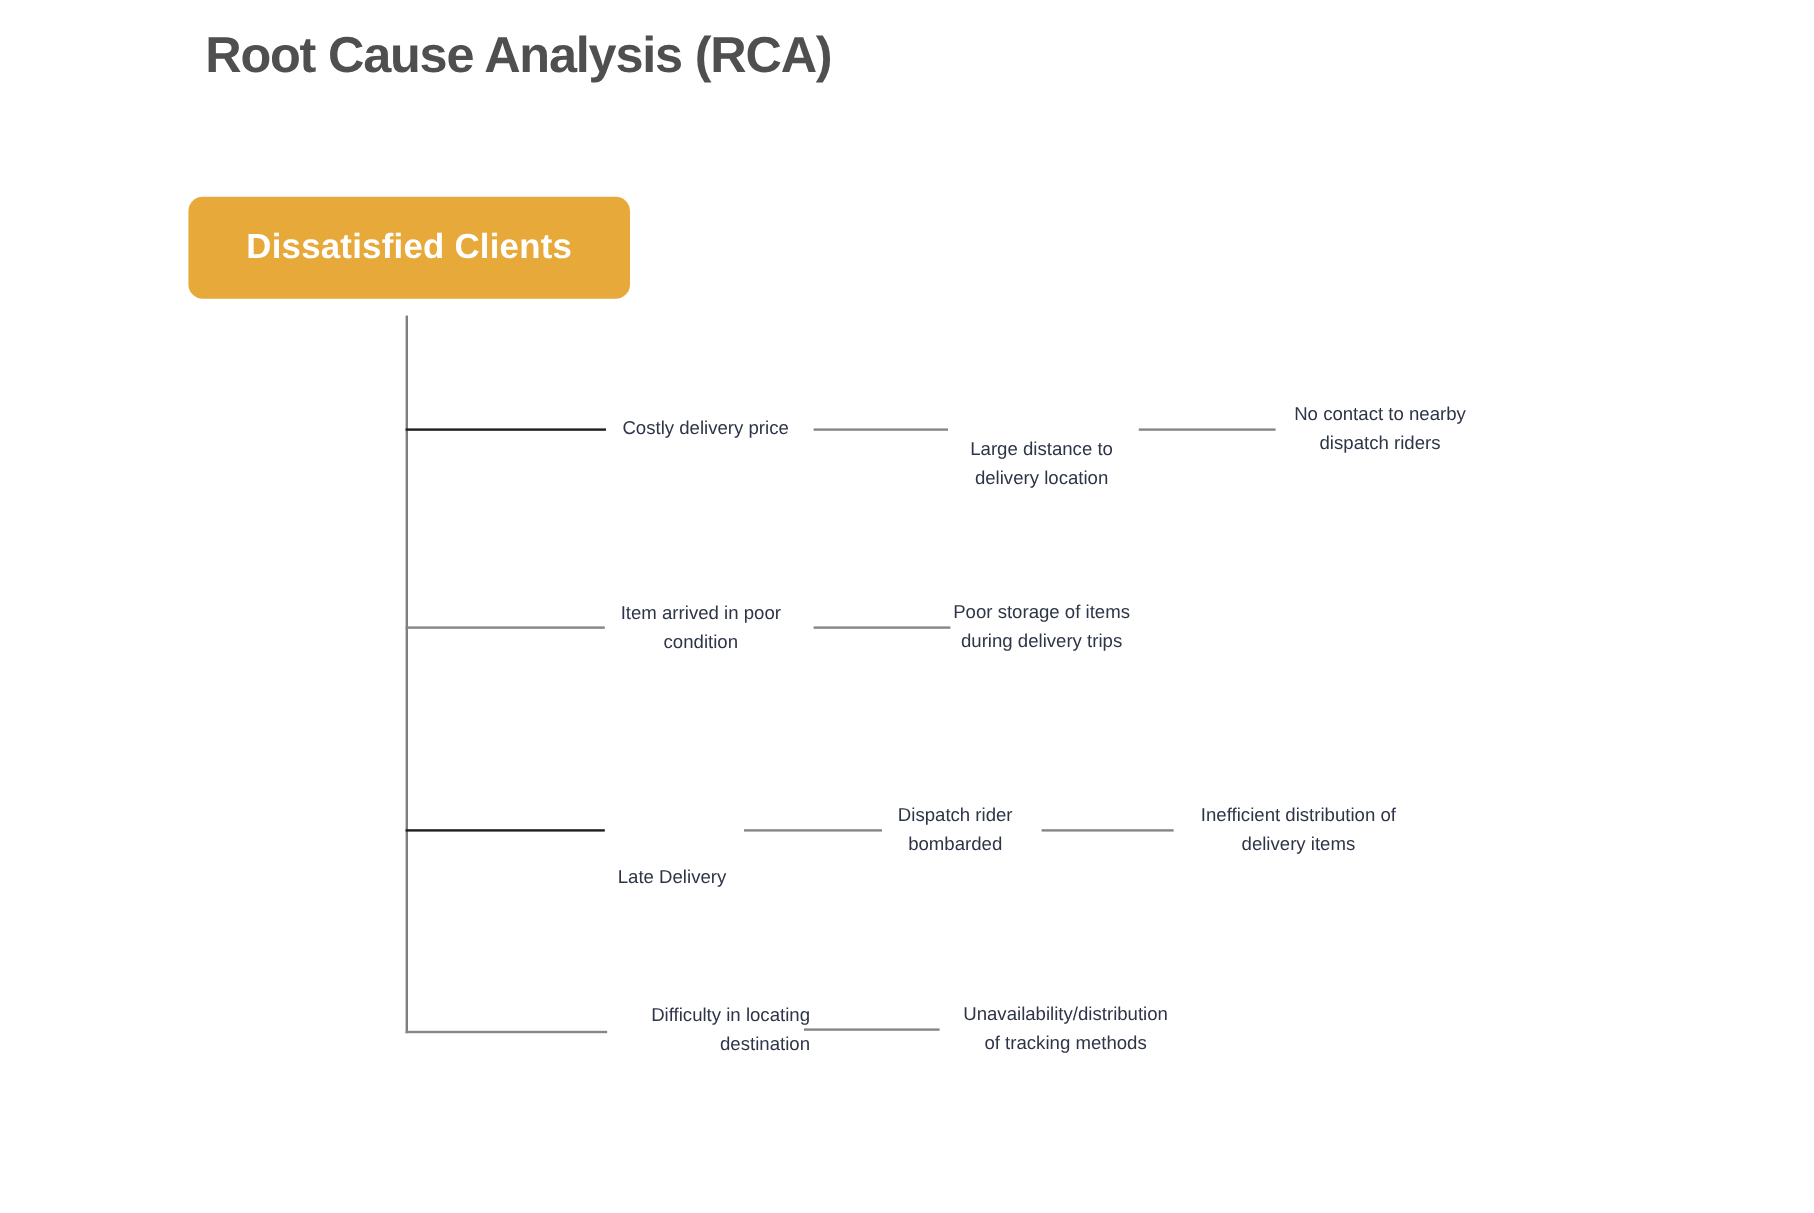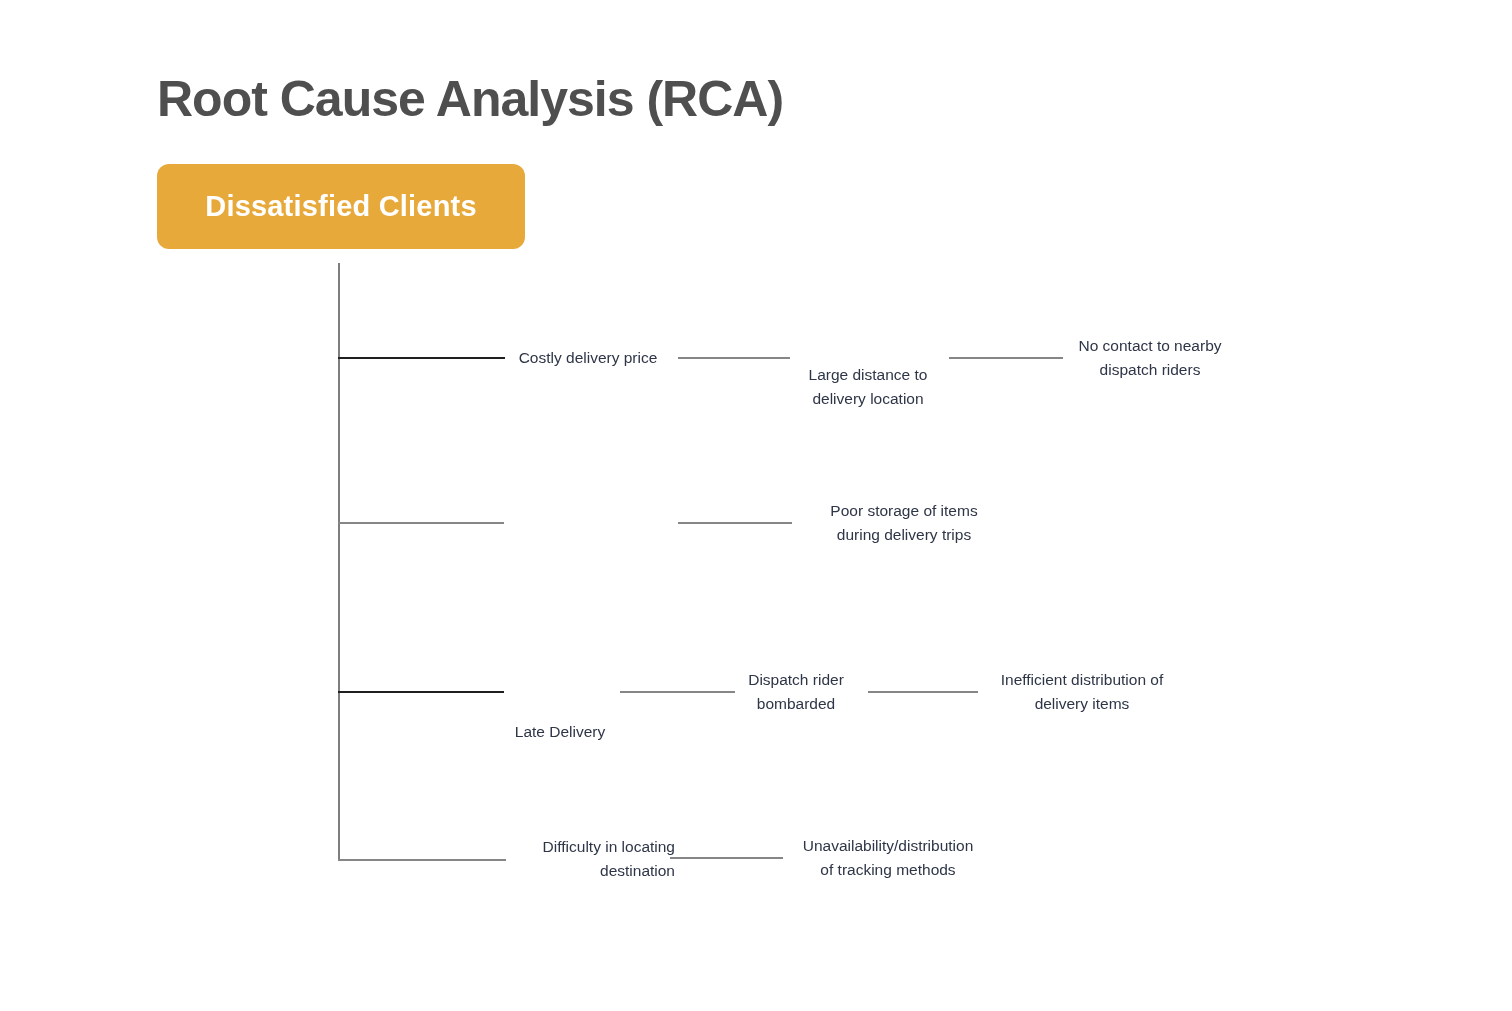--- a/index.html
+++ b/index.html
@@ -7,28 +7,27 @@
   .canvas {
     position: relative;
     width: 1512px;
     height: 1011px;
     background: #ffffff;
     overflow: hidden;
     font-family: "Liberation Sans", sans-serif;
   }
   .page-title {
     position: absolute;
-    left: 157px;
+    left: 171px;
     top: 22px;
-    font-size: 50px;
+    font-size: 42px;
     font-weight: 700;
     letter-spacing: -1px;
     color: var(--title-color, #4F4F4F);
     font-family: "Liberation Sans", sans-serif;
-    margin-top: 48px;
   }
   .root-node {
     position: absolute;
     left: 157px;
     top: 164px;
     width: 368px;
     height: 85px;
     background: var(--root-fill, #E8A93B);
     border-radius: 12px;
     display: flex;
@@ -74,22 +73,24 @@
   <div class="hline dark" style="left:338px; top:357px; width:167px;"></div>
   <div class="node" style="left:498px; top:346px; width:180px;">Costly delivery price</div>
   <div class="hline gray" style="left:678px; top:357px; width:112px;"></div>
   <div class="node" style="left:778px; top:348px; width:180px;margin-top:15px;">Large distance to
 delivery location</div>
   <div class="hline gray" style="left:949px; top:357px; width:114px;"></div>
   <div class="node" style="left:1055px; top:334px; width:190px;">No contact to nearby
 dispatch riders</div>
 
   <div class="hline gray" style="left:338px; top:522px; width:166px;"></div>
+  <div class="node" style="left:494px; top:500px; width:180px;">Item arrived in poor
+condition</div>
   <div class="hline gray" style="left:678px; top:522px; width:114px;"></div>
-  <div class="node" style="left:804px; top:499px; width:200px;">Poor storage of items
+  <div class="node" style="left:768px; top:499px; width:200px;">Poor storage of items
 during delivery trips</div>
 
   <div class="hline dark" style="left:338px; top:691px; width:166px;"></div>
   <div class="node" style="left:495px; top:720px; width:130px;">Late Delivery</div>
   <div class="hline gray" style="left:620px; top:691px; width:115px;"></div>
   <div class="node" style="left:721px; top:668px; width:150px;">Dispatch rider
 bombarded</div>
   <div class="hline gray" style="left:868px; top:691px; width:110px;"></div>
   <div class="node" style="left:972px; top:668px; width:220px;">Inefficient distribution of
 delivery items</div>

